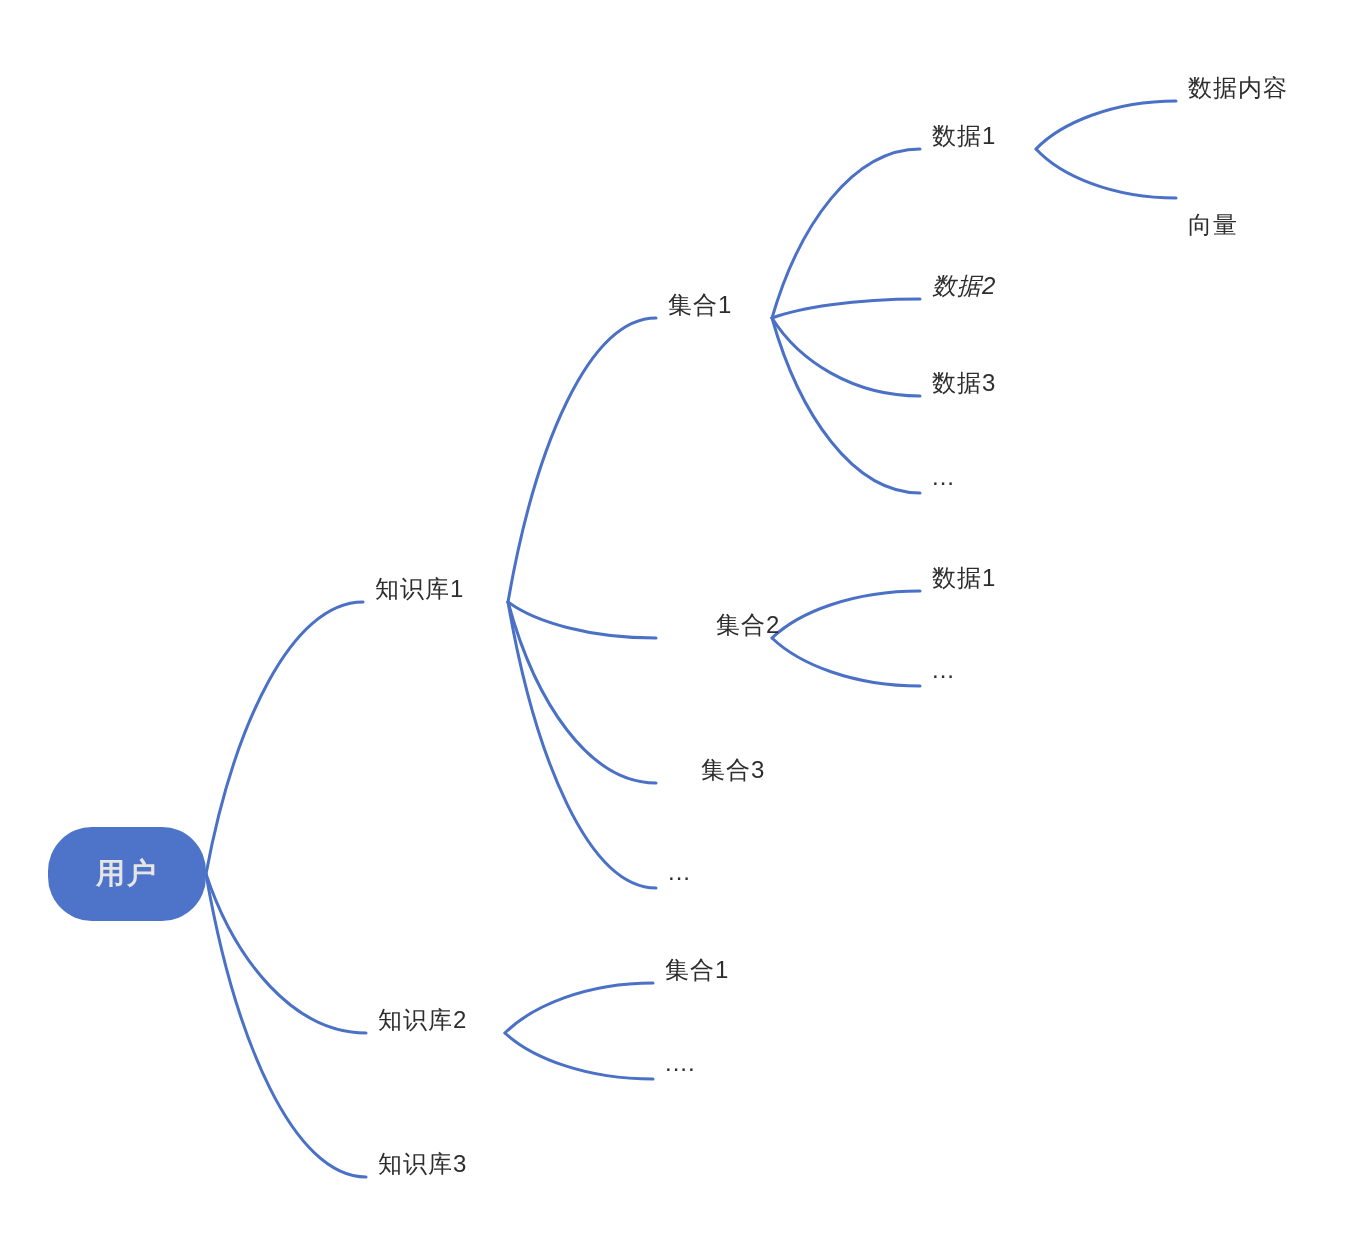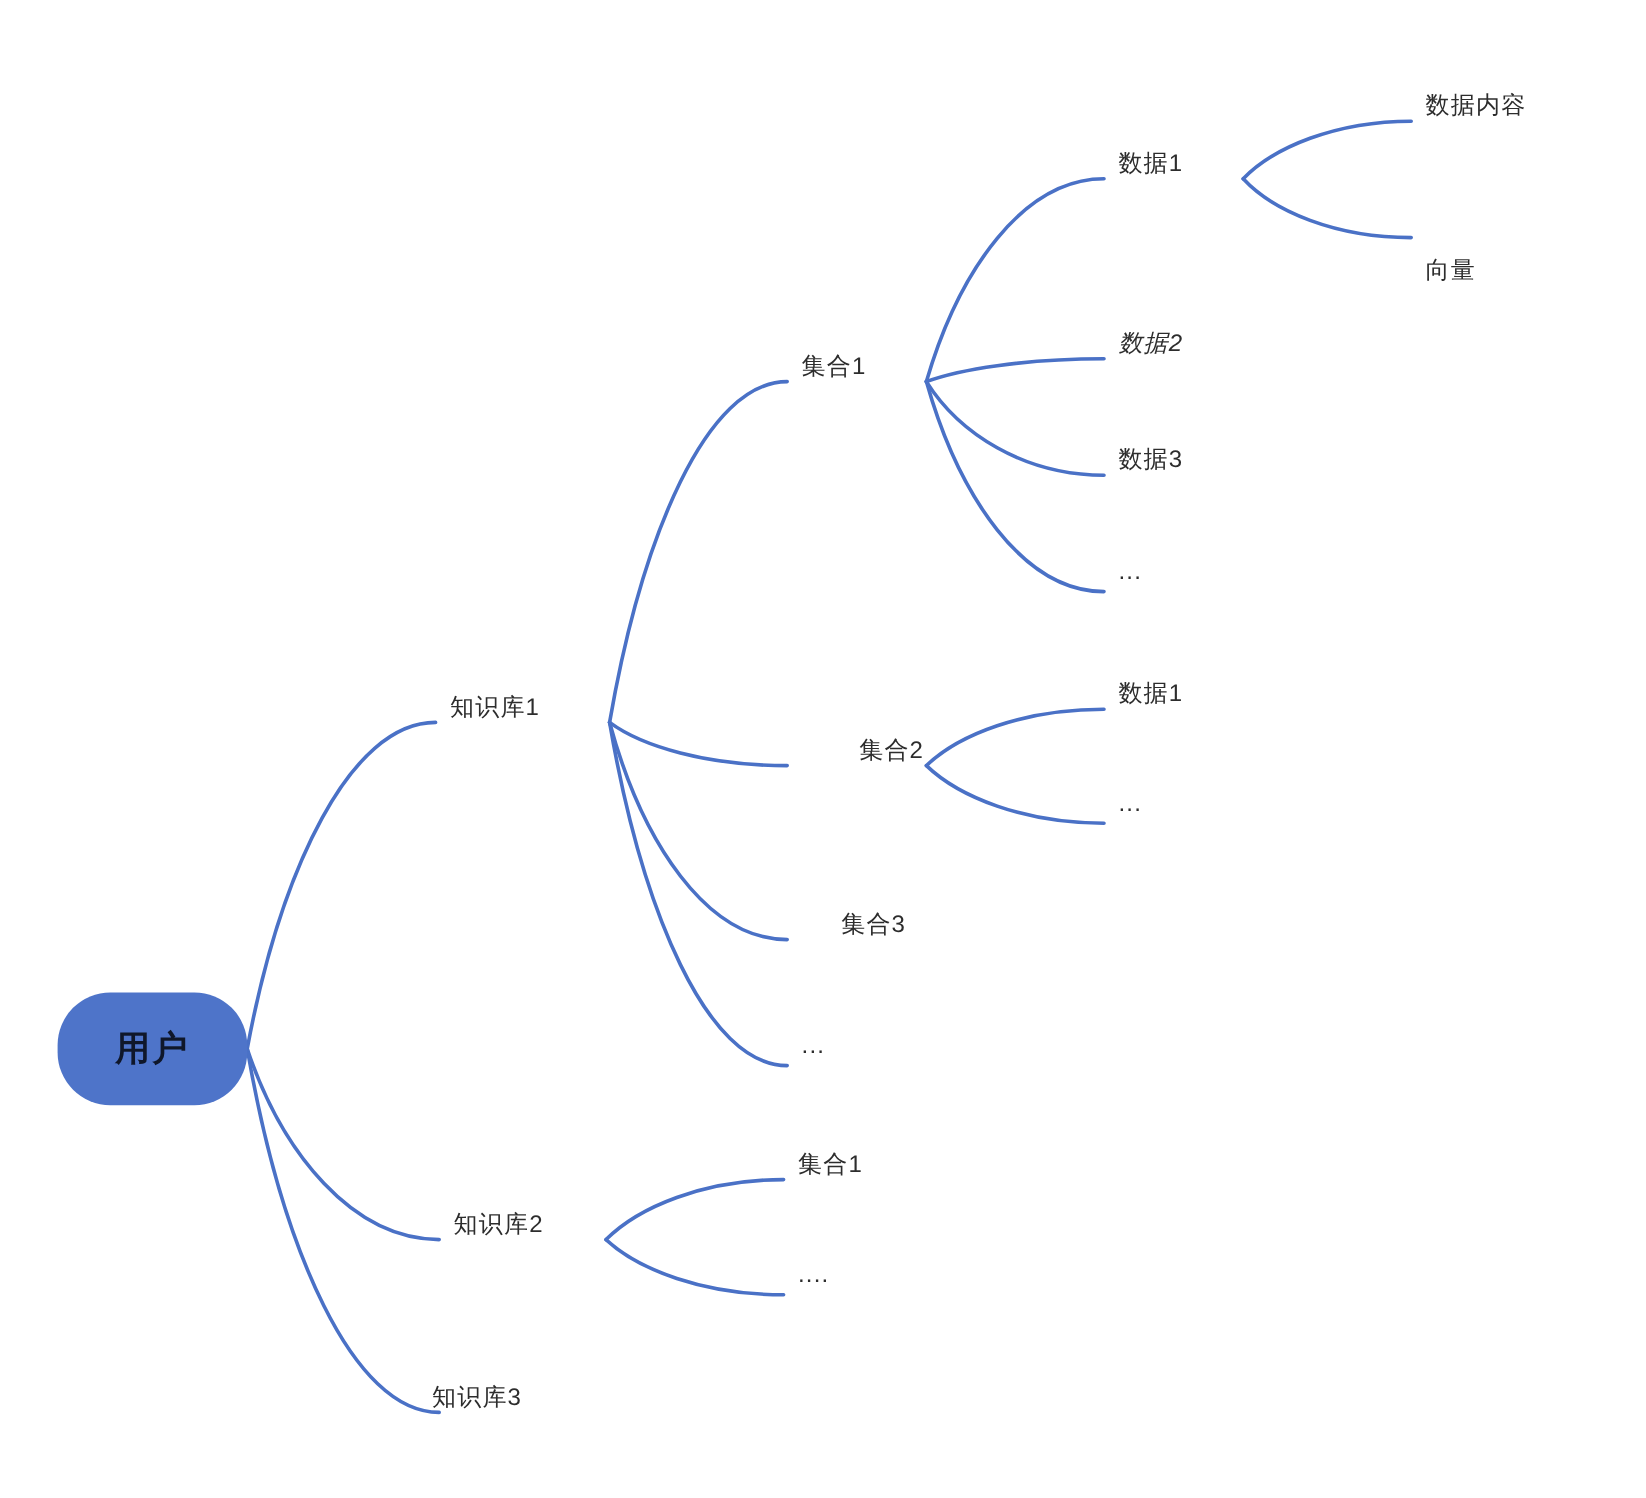--- a/index.html
+++ b/index.html
@@ -24,33 +24,33 @@
   }
   .edges path {
     fill: none;
     stroke: #4a71c6;
     stroke-width: 3;
     stroke-linecap: round;
   }
   .node {
     position: absolute;
     transform: translateY(-50%);
-    font-size: 20px;
+    font-size: 24px;
     color: #2d2d2d;
     font-weight: 500;
     white-space: nowrap;
     letter-spacing: 1px;
     cursor: default;
   }
   .node.root {
     width: 158px;
     height: 94px;
     background: #4e74c9;
     border-radius: 44px;
-    color: #0f172a;
+    color: #e5e5e5;
     font-weight: bold;
     font-size: 29px;
     display: flex;
     align-items: center;
     justify-content: center;
     transform: none;
     letter-spacing: 2px;
   }
 </style>
 </head>
@@ -75,21 +75,21 @@
     <path d="M772,638 C799,612 853,591 920,591"></path>
     <path d="M772,638 C799,664 853,686 920,686"></path>
     <path d="M505,1033 C532,1006 586,983 653,983"></path>
     <path d="M505,1033 C532,1058 586,1079 653,1079"></path>
   </svg>
 
   <div class="node root" style="left:48px; top:827px;">用户</div>
 
   <div class="node" style="left:375px; top:589px;">知识库1</div>
   <div class="node" style="left:378px; top:1020px;">知识库2</div>
-  <div class="node" style="left:360px; top:1164px;">知识库3</div>
+  <div class="node" style="left:378px; top:1164px;">知识库3</div>
 
   <div class="node" style="left:668px; top:305px;">集合1</div>
   <div class="node" style="left:668px; top:625px;margin-left:48px;">集合2</div>
   <div class="node" style="left:701px; top:770px;">集合3</div>
   <div class="node" style="left:668px; top:872px;">...</div>
 
   <div class="node" style="left:932px; top:136px;">数据1</div>
   <div class="node" style="left:932px; top:286px;font-style:italic;">数据2</div>
   <div class="node" style="left:932px; top:383px;">数据3</div>
   <div class="node" style="left:932px; top:477px;">...</div>

